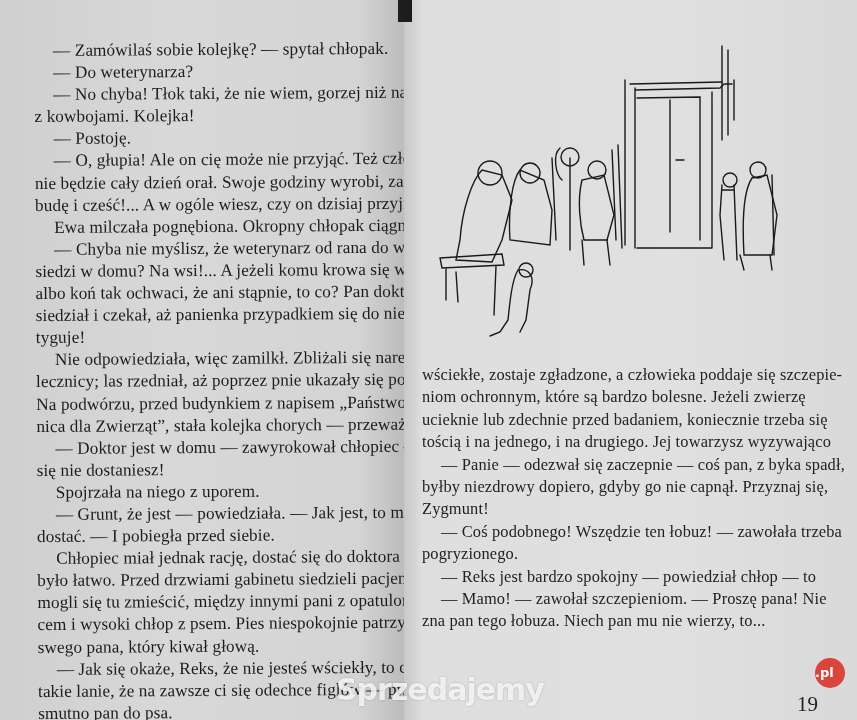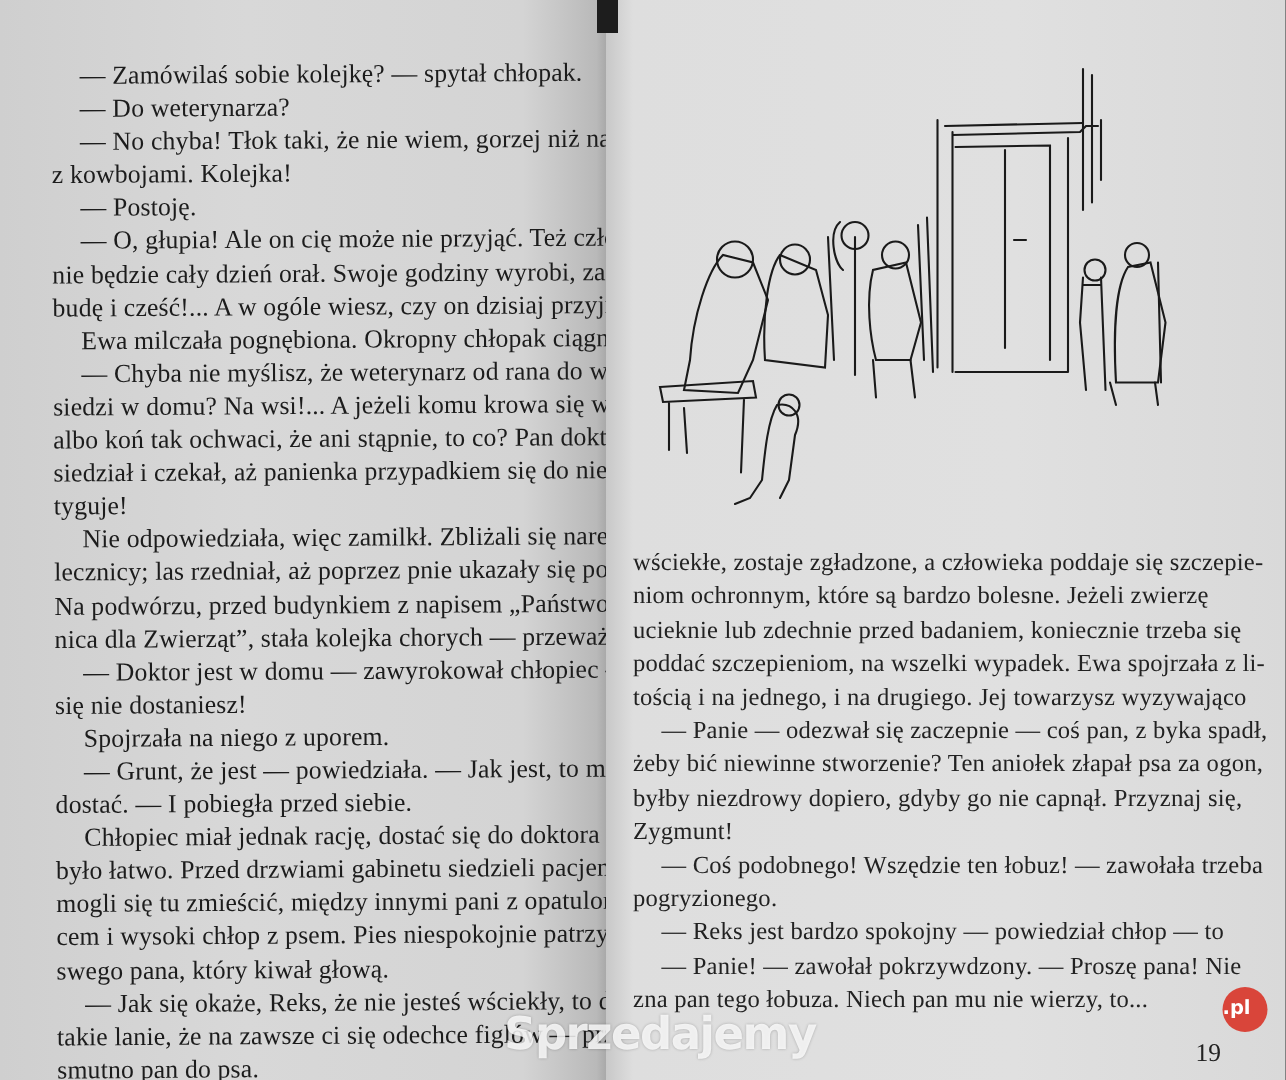--- a/index.html
+++ b/index.html
@@ -5,20 +5,21 @@
   html, body { margin:0; padding:0; }
   body {
     width:857px; height:720px; overflow:hidden; position:relative;
     background:#2a2a2a;
     font-family:"Liberation Serif","DejaVu Serif",serif;
   }
   .page-left {
     position:absolute; left:0; top:0; width:410px; height:720px;
     background:linear-gradient(90deg,#cfcfcf 0%,#d8d8d8 40%,#d4d4d4 85%,#b9b9b9 97%,#9a9a9a 100%);
     overflow:hidden;
+    padding-left:12px;
   }
   .page-right {
     position:absolute; left:404px; top:0; width:453px; height:720px;
     background:linear-gradient(90deg,#c8c8c8 0%,#dedede 4%,#e0e0e0 60%,#d9d9d9 100%);
     overflow:hidden;
   }
   .gutter-dark {
     position:absolute; left:398px; top:0; width:14px; height:22px; background:#1d1d1d;
   }
   .text-left {
@@ -27,21 +28,21 @@
     transform:rotate(-0.35deg); transform-origin:0 0;
   }
   .text-left p, .text-right p { margin:0; white-space:nowrap; }
   .indent { padding-left:19px; }
   .text-right {
     position:absolute; left:18px; top:364px; width:410px;
     font-size:16.4px; line-height:22.4px; color:#222; letter-spacing:0.15px;
   }
   .illustration { position:absolute; left:28px; top:40px; width:400px; height:300px; }
   .page-number {
-    position:absolute; left:393px; top:692px; font-size:17px; color:#222;
+    position:absolute; left:393px; top:692px; font-size:21px; color:#222;
   }
   .watermark {
     position:absolute; left:336px; top:672px; font-family:"DejaVu Sans",sans-serif;
     font-weight:bold; font-size:30px; color:rgba(255,255,255,0.82);
     letter-spacing:-1px; text-shadow:0 0 2px rgba(0,0,0,0.25);
   }
   .watermark-badge {
     position:absolute; left:815px; top:658px; width:30px; height:30px; border-radius:50%;
     background:#d9453a; color:#fff; font-family:"DejaVu Sans",sans-serif; font-weight:bold;
     font-size:13px; line-height:30px; text-align:left;
@@ -112,30 +113,28 @@
     <path d="M290 145 L288 175 L292 220 M302 145 L305 220 M290 150 L302 150"></path>
     <circle cx="298" cy="140" r="7"></circle>
     <path d="M320 138 C312 150 310 180 312 215 L340 215 L345 175 L335 135 Z"></path>
     <circle cx="326" cy="130" r="8"></circle>
     <path d="M340 135 L342 215 M308 215 L312 230 M338 215 L340 230"></path>
   </svg>
   <div class="text-right" id="right-text">
       <p>wściekłe, zostaje zgładzone, a człowieka poddaje się szczepie-</p>
       <p>niom ochronnym, które są bardzo bolesne. Jeżeli zwierzę</p>
       <p>ucieknie lub zdechnie przed badaniem, koniecznie trzeba się</p>
-      <p>poddać szczepieniom, na wszelki wypadek. Ewa spojrzała z li-</p>
       <p>tością i na jednego, i na drugiego. Jej towarzysz wyzywająco</p>
       <p class="indent">— Panie — odezwał się zaczepnie — coś pan, z byka spadł,</p>
-      <p>żeby bić niewinne stworzenie? Ten aniołek złapał psa za ogon,</p>
       <p>byłby niezdrowy dopiero, gdyby go nie capnął. Przyznaj się,</p>
       <p>Zygmunt!</p>
       <p class="indent">— Coś podobnego! Wszędzie ten łobuz! — zawołała trzeba</p>
       <p>pogryzionego.</p>
       <p class="indent">— Reks jest bardzo spokojny — powiedział chłop — to</p>
-      <p class="indent">— Panie! — zawołał pokrzywdzony. — Proszę pana! Nie</p>
+      <p class="indent">— Mamo! — zawołał szczepieniom. — Proszę pana! Nie</p>
       <p>zna pan tego łobuza. Niech pan mu nie wierzy, to...</p>
     </div>
   <div class="page-number">19</div>
 </div>
 
 <div class="gutter-dark"></div>
 
 <div class="watermark">Sprzedajemy</div>
 <div class="watermark-badge">.pl</div>
 

